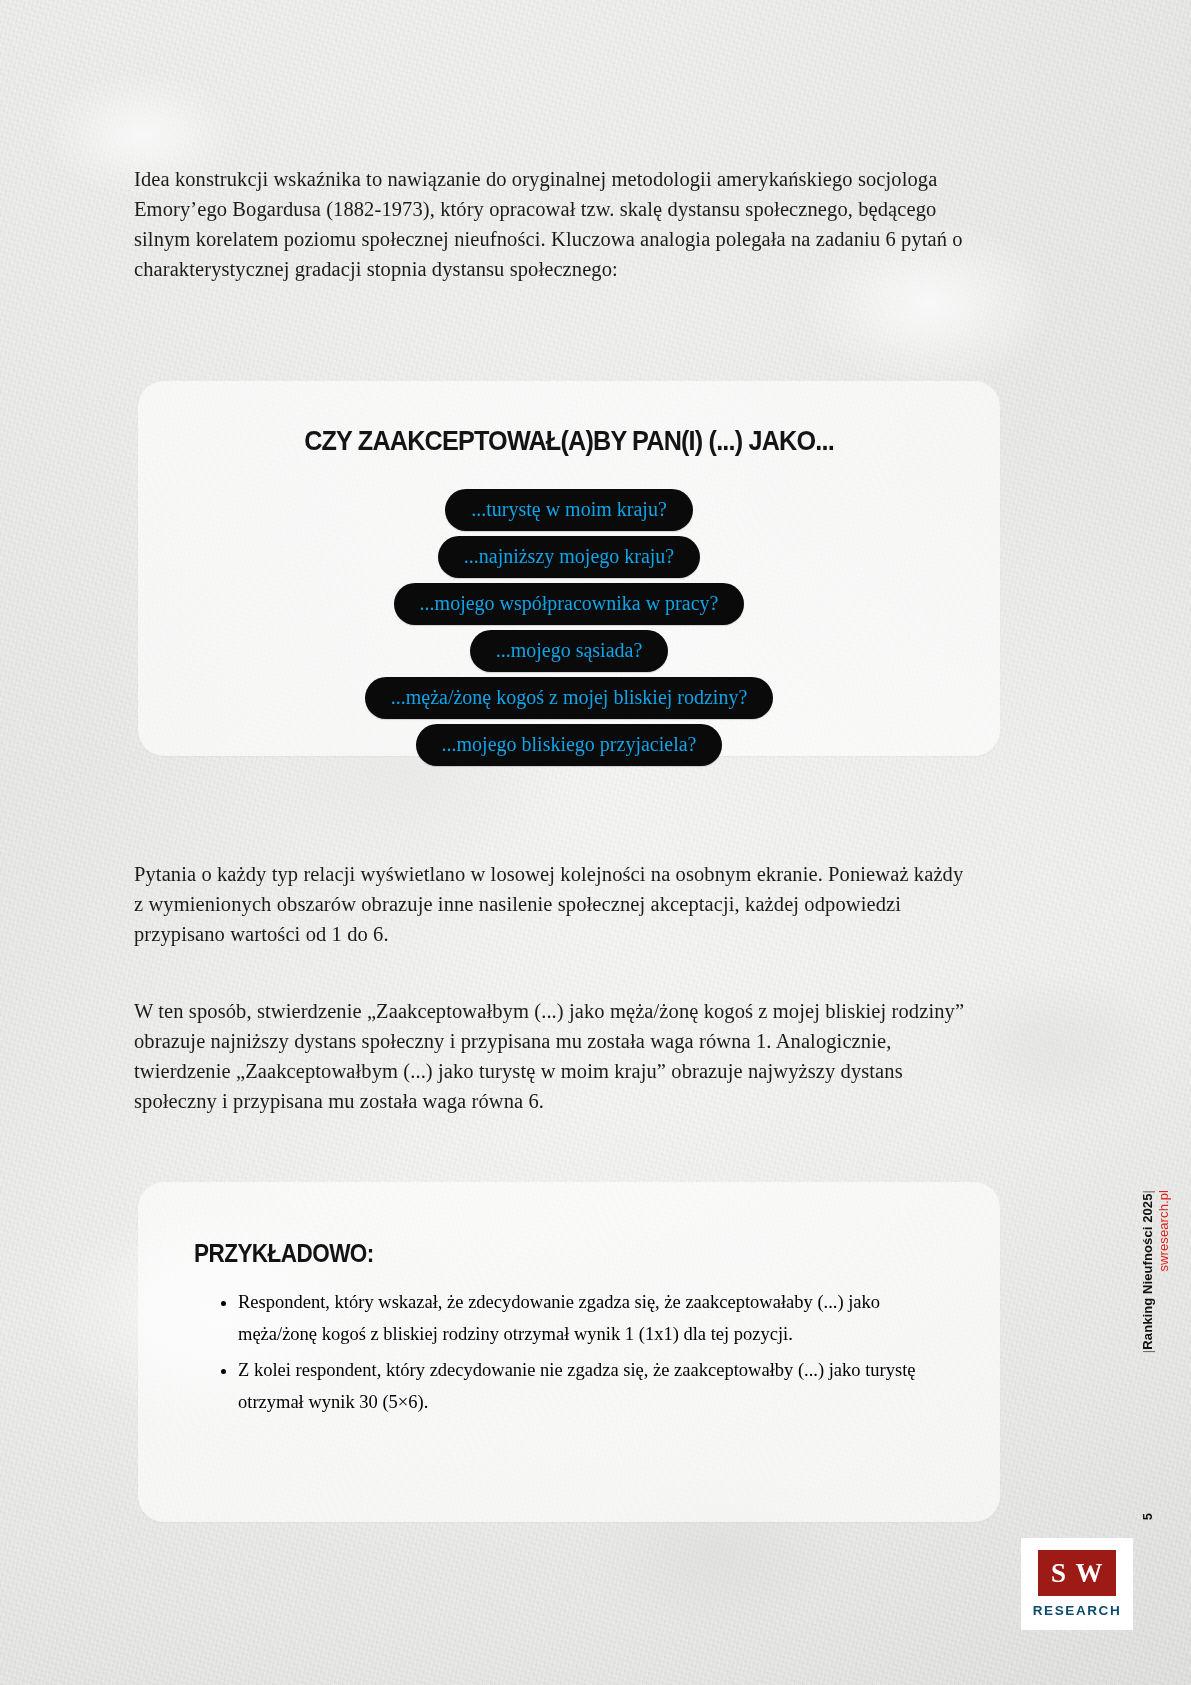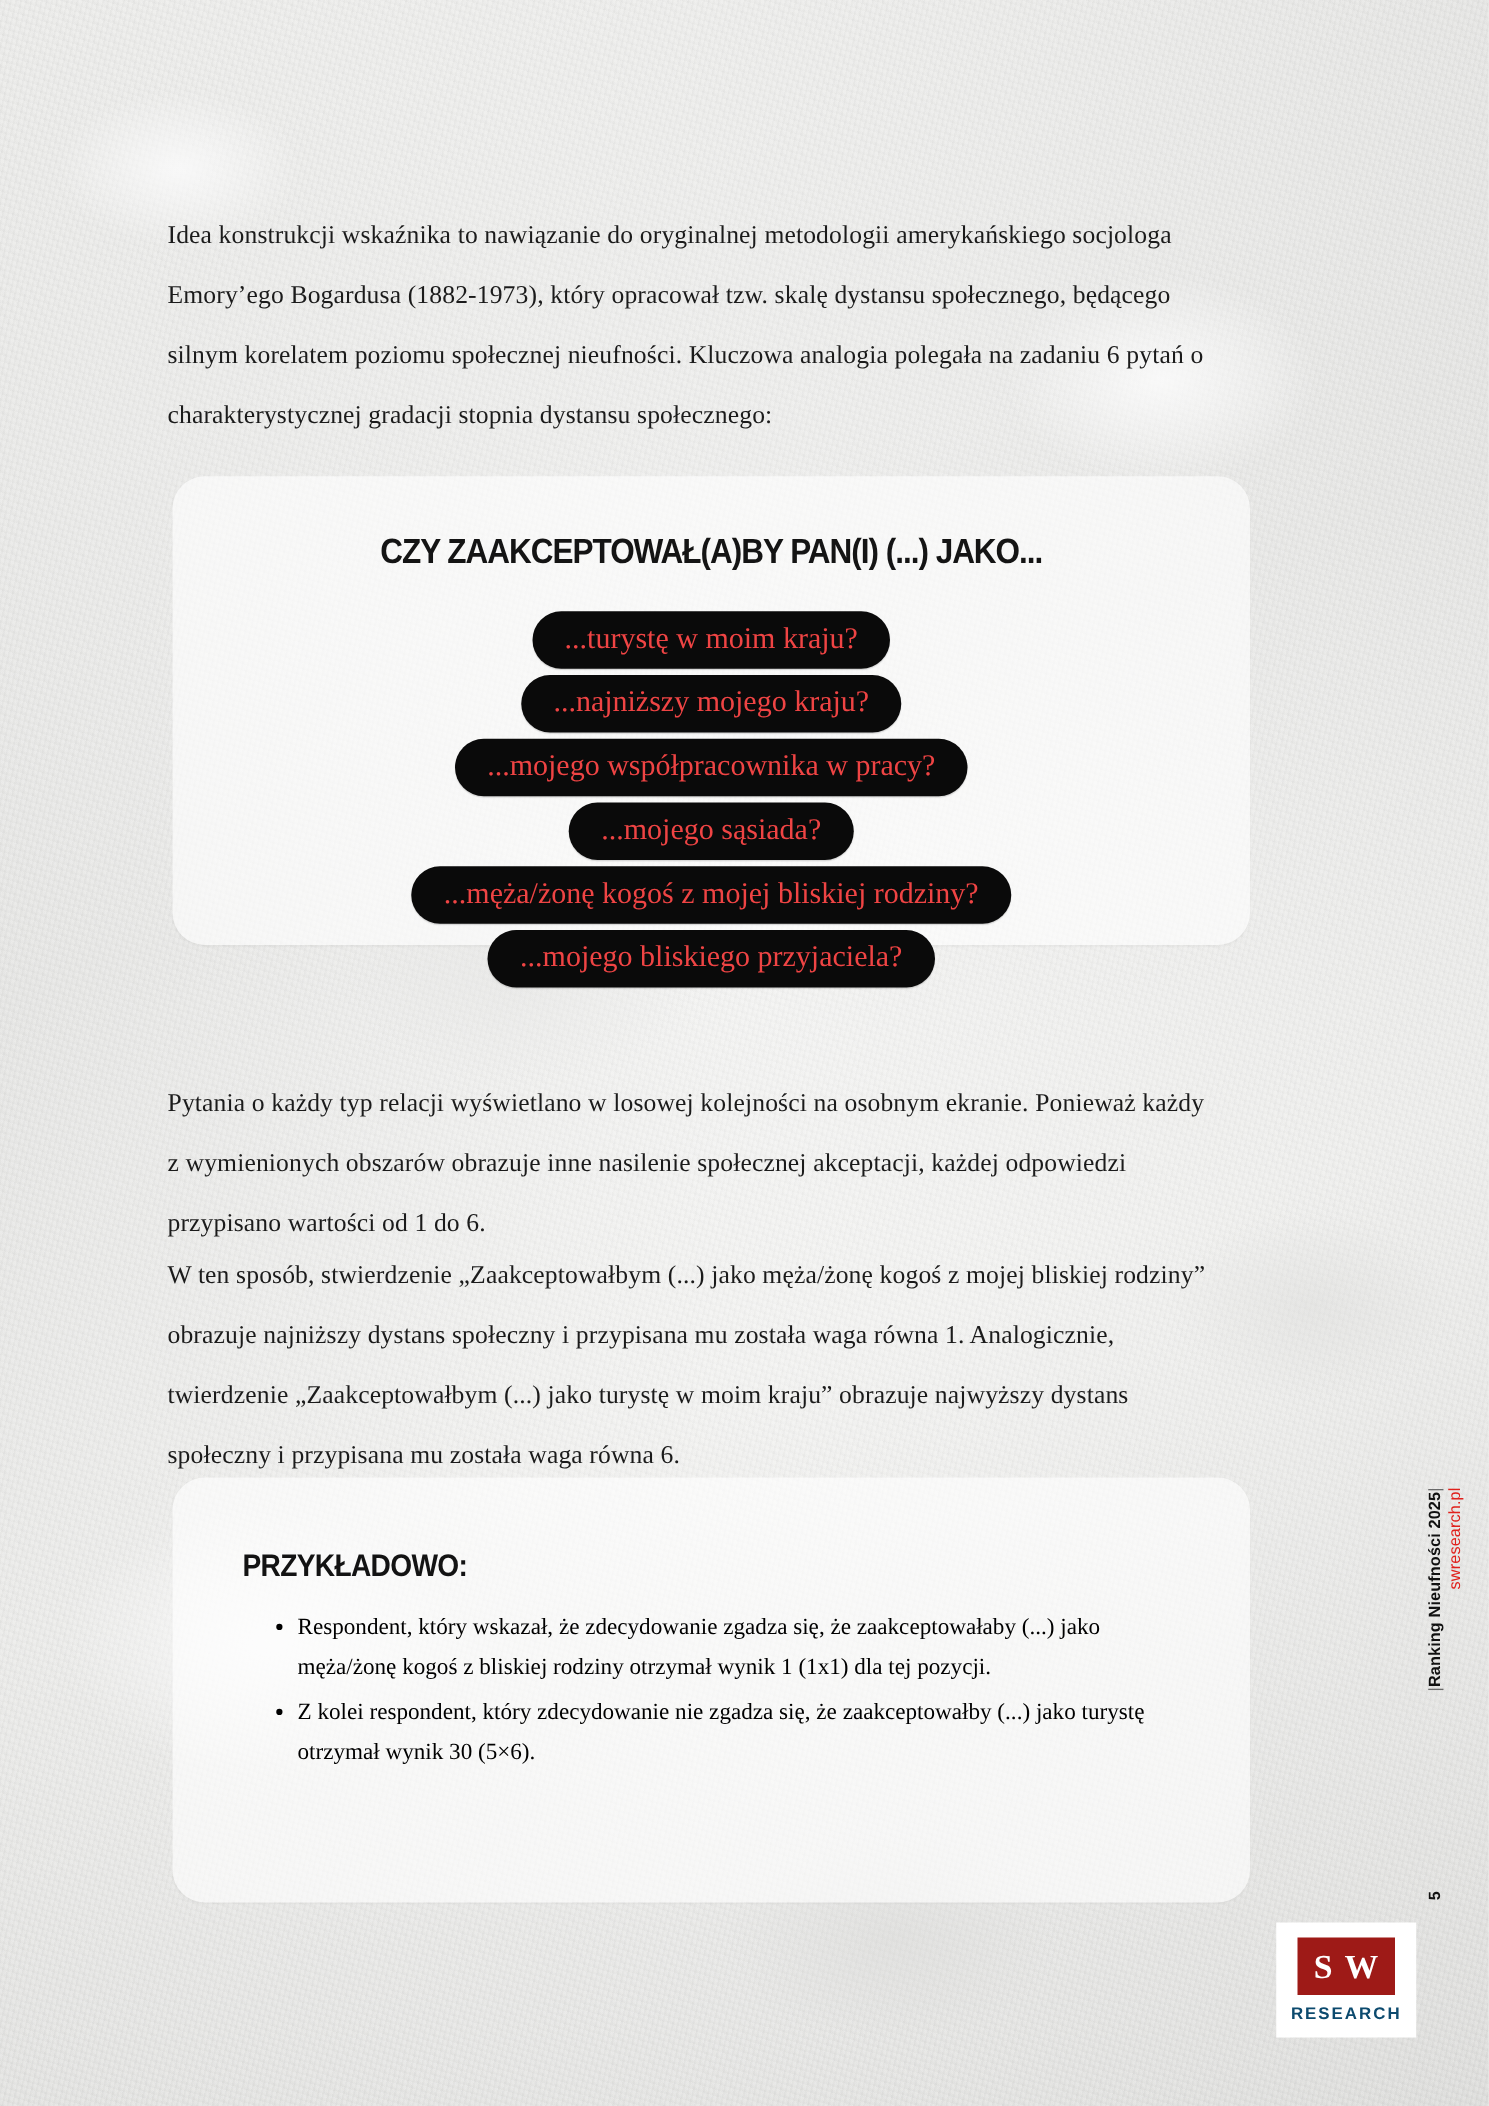--- a/index.html
+++ b/index.html
@@ -44,21 +44,21 @@
   
   #content {
     position: absolute;
     inset: 0;
   }
 
   .body-text {
     position: absolute;
     font-family: "Liberation Serif", serif;
     font-size: 20.5px;
-    line-height: 48px;
+    line-height: 30px;
     color: #1b1b1b;
     letter-spacing: 0.1px;
     width: 832px;
     left: 134px;
   }
 
   
   .card {
     position: absolute;
     background: rgba(255,255,255,0.62);
@@ -91,24 +91,24 @@
     top: 108px;
     left: 0;
     width: 100%;
     display: flex;
     flex-direction: column;
     align-items: center;
     gap: 5px;
   }
   .pill {
     background: #0a0a0a;
-    color: #ef4444;
+    color: #0ea5e9;
     border-radius: 999px;
     font-family: "Liberation Serif", serif;
-    font-size: 24px;
+    font-size: 20px;
     line-height: 1;
     padding: 10px 26px 12px 26px;
     white-space: nowrap;
     box-shadow: 0 1px 1px rgba(0,0,0,0.15);
   }
 
   
   #example-card {
     left: 138px;
     top: 1182px;

